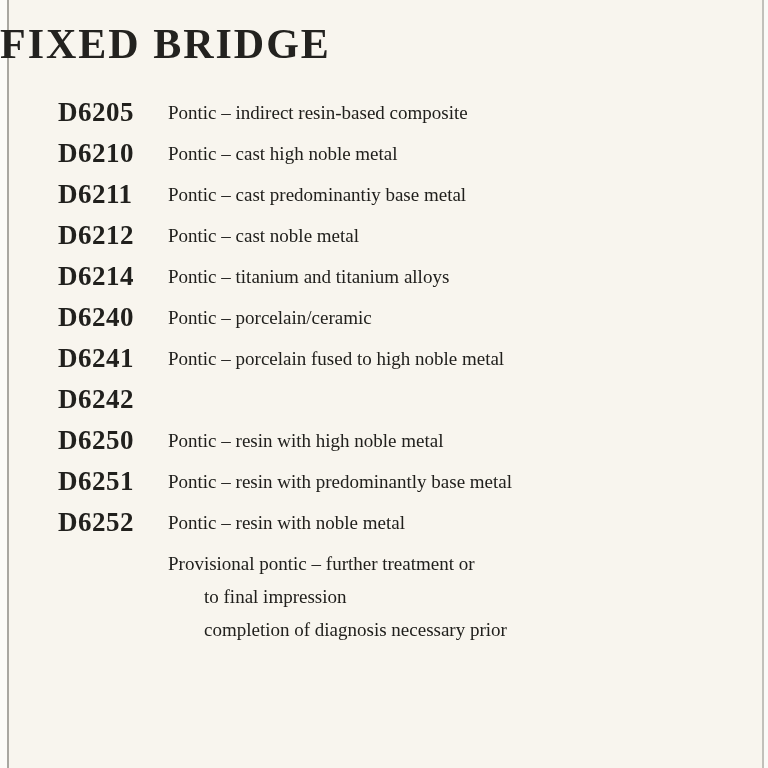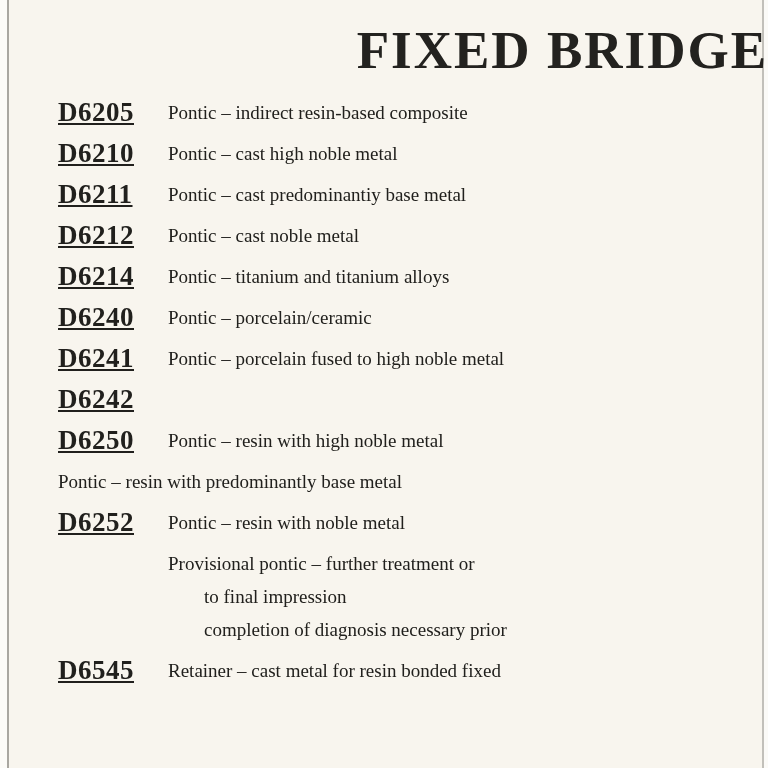--- a/index.html
+++ b/index.html
@@ -41,22 +41,22 @@
     right: 4px; top: 0;
     width: 2px; height: 768px;
     background: #c2c0ba;
   }
   .title {
     margin: 0;
     position: absolute;
     top: 20px;
     left: 0;
     width: 100%;
-    text-align: right;
-    font-size: 53px;
+    text-align: left;
+    font-size: 42px;
     font-weight: bold;
     letter-spacing: 2px;
     color: #23221f;
   }
   .list {
     position: absolute;
     top: 96px;
     left: 58px;
     right: 30px;
   }
@@ -65,21 +65,20 @@
     margin-bottom: 8px;
   }
   .code {
     flex: 0 0 110px;
     width: 110px;
     font-size: 27px;
     line-height: 33px;
     font-weight: bold;
     letter-spacing: 0.5px;
     white-space: nowrap;
-    text-decoration: underline;
   }
   .desc {
     flex: 1 1 auto;
     font-size: 19px;
     line-height: 33px;
   }
   .desc .line {
     white-space: nowrap;
   }
   .desc .line.cont {
@@ -143,38 +142,33 @@
       <div class="row">
         <span class="code">D6242</span>
       </div>
       <div class="row">
         <span class="code">D6250</span>
         <div class="desc">
           <div class="line">Pontic – resin with high noble metal</div>
         </div>
       </div>
       <div class="row">
+        <span class="code">D6251</span>
         <div class="desc">
           <div class="line">Pontic – resin with predominantly base metal</div>
         </div>
       </div>
       <div class="row">
         <span class="code">D6252</span>
         <div class="desc">
           <div class="line">Pontic – resin with noble metal</div>
         </div>
       </div>
       <div class="row">
         <span class="code"></span>
         <div class="desc">
           <div class="line">Provisional pontic – further treatment or</div>
           <div class="line cont">to final impression</div>
           <div class="line cont">completion of diagnosis necessary prior</div>
         </div>
       </div>
-      <div class="row">
-        <span class="code">D6545</span>
-        <div class="desc">
-          <div class="line">Retainer – cast metal for resin bonded fixed</div>
-        </div>
-      </div>
     </div>
 </div>
 
 </body></html>

